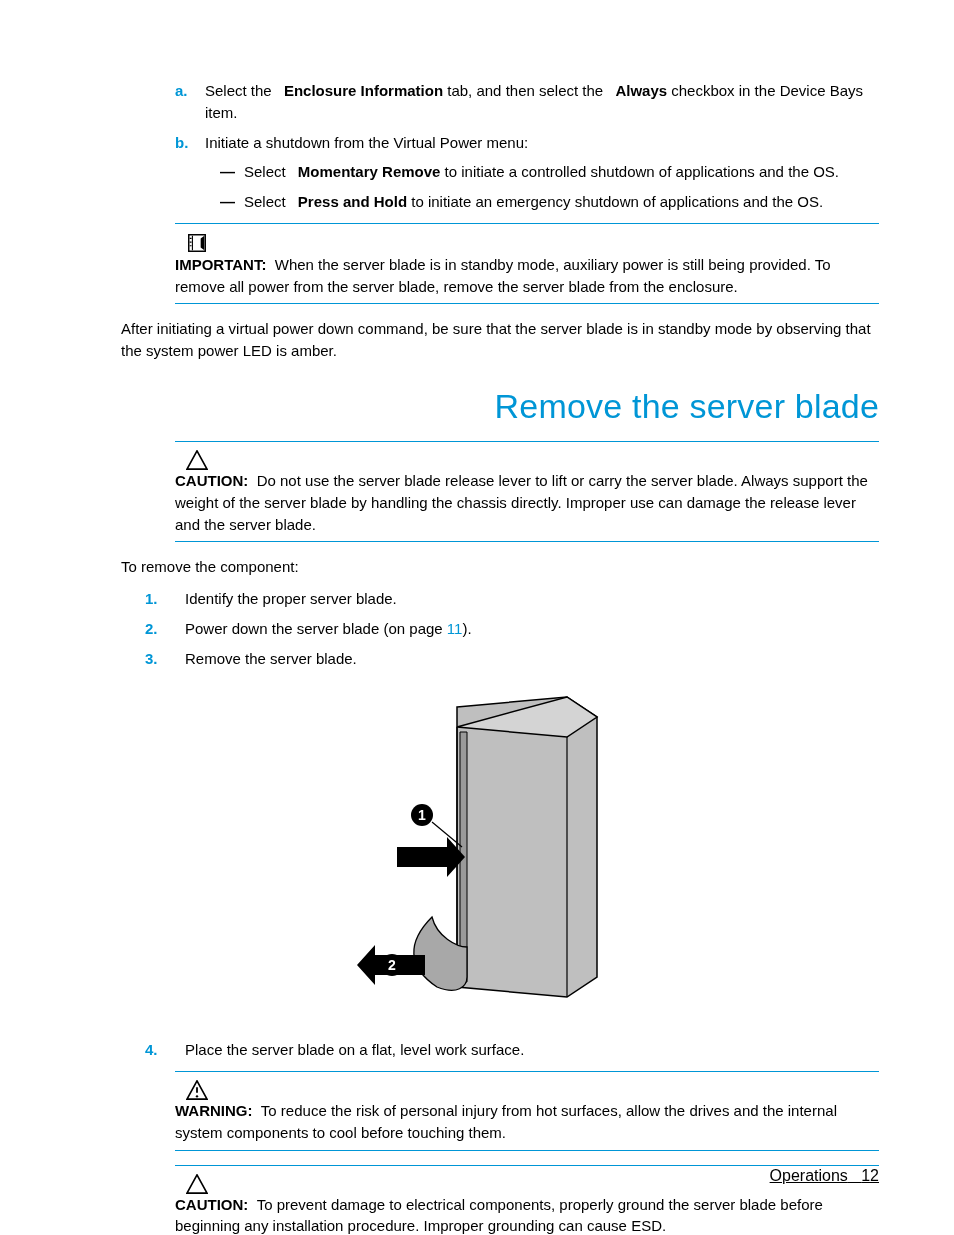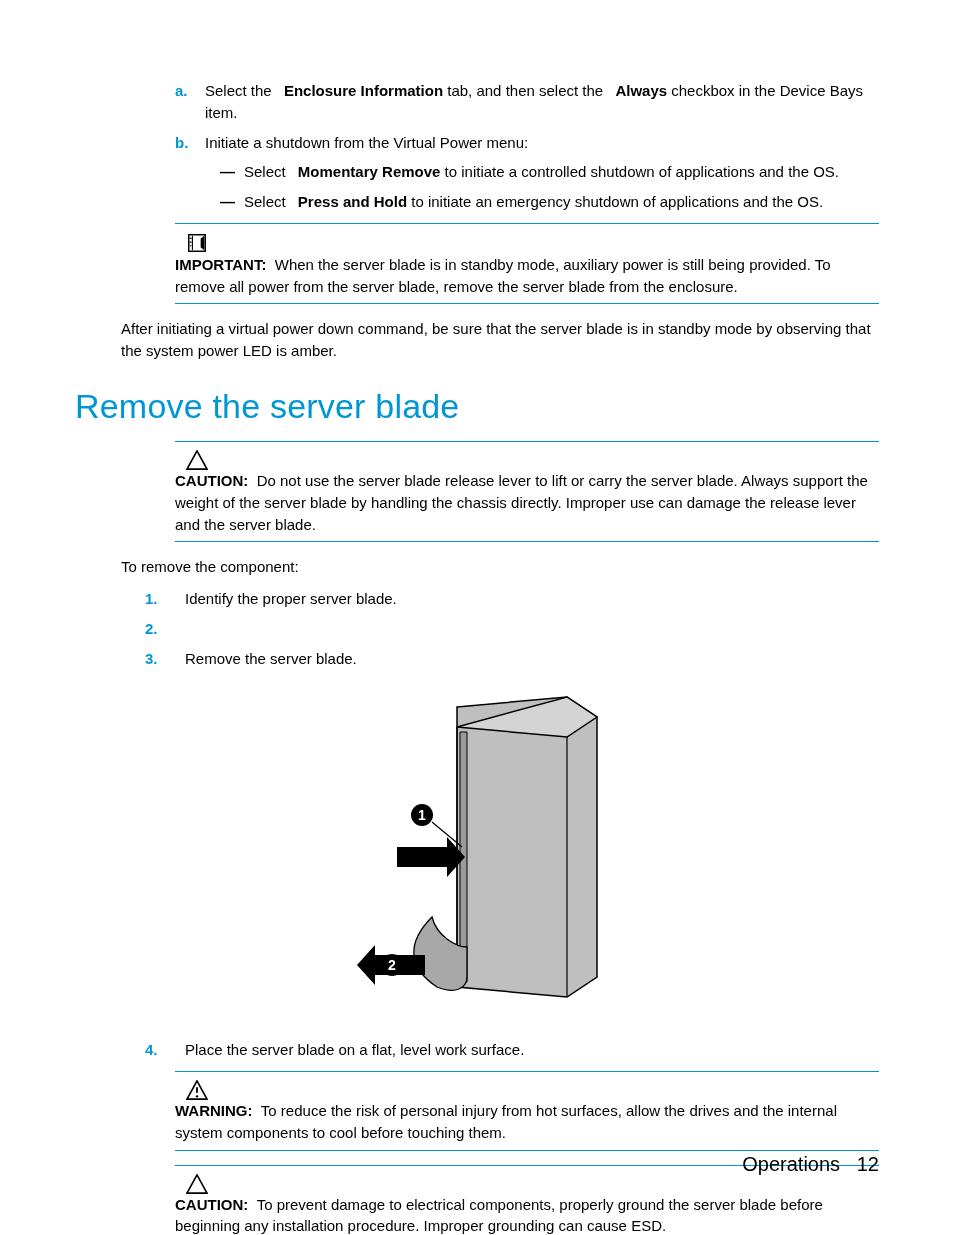--- a/index.html
+++ b/index.html
@@ -41,31 +41,33 @@
   .admon-body { flex: 1; }
   .admon-label { font-weight: bold; }
   .para { margin: 10px 0 10px 46px; }
   h2.section {
     font-family: Arial, Helvetica, sans-serif;
     font-weight: 300;
     font-size: 34px;
     color: #0096d6;
     margin: 20px 0 10px 0;
     letter-spacing: 0.2px;
+    text-align: right;
   }
   .ol-list { margin-left: 70px; }
   .ol-item { display: flex; margin-bottom: 8px; }
   .ol-marker { color: #0096d6; font-weight: bold; width: 40px; flex-shrink:0; }
   .link { color: #0096d6; }
   .figure { display:flex; justify-content:center; margin: 18px 0 22px 0;}
   .footer {
     position: absolute;
-    bottom: 56px;
+    bottom: 48px;
     right: 75px;
-    font-size: 20px;
+    font-size: 16px;
+    text-decoration: underline;
   }
   svg { display:block; }
 </style>
 </head>
 <body>
 
 <div class="sub-list">
   <div class="sub-item">
     <div class="sub-marker">a.</div>
     <div>
@@ -123,20 +125,23 @@
 
 <div class="para">To remove the component:</div>
 
 <div class="ol-list">
   <div class="ol-item">
     <div class="ol-marker">1.</div>
     <div>Identify the proper server blade.</div>
   </div>
   <div class="ol-item">
     <div class="ol-marker">2.</div>
+    <div>
+      <span>Power down the server blade (on page </span><span class="link">11</span><span>).</span>
+    </div>
   </div>
   <div class="ol-item">
     <div class="ol-marker">3.</div>
     <div>Remove the server blade.</div>
   </div>
 </div>
 
 <div class="figure">
   <svg width="280" height="330" viewBox="0 0 280 330">
 

